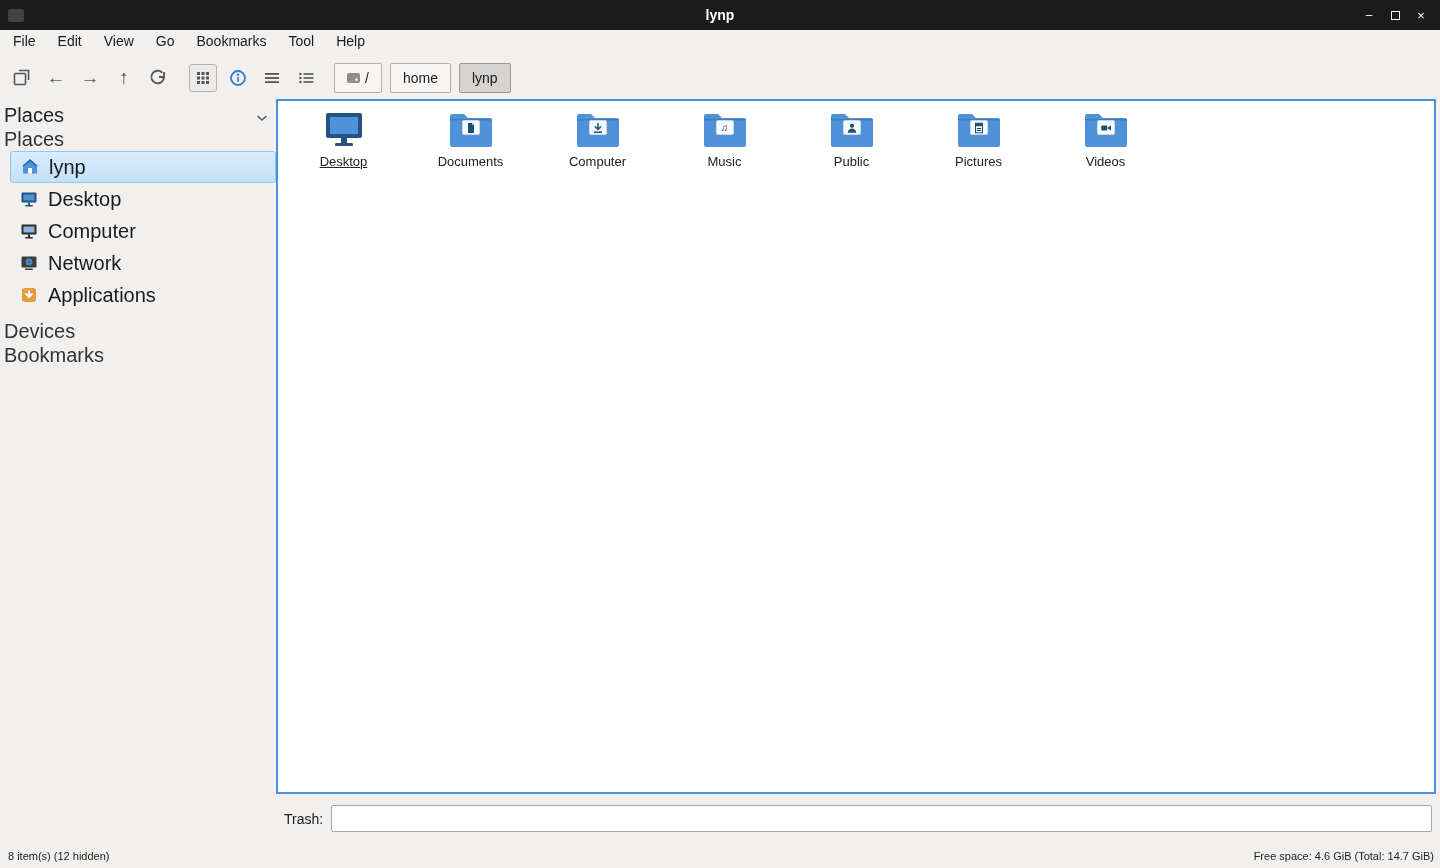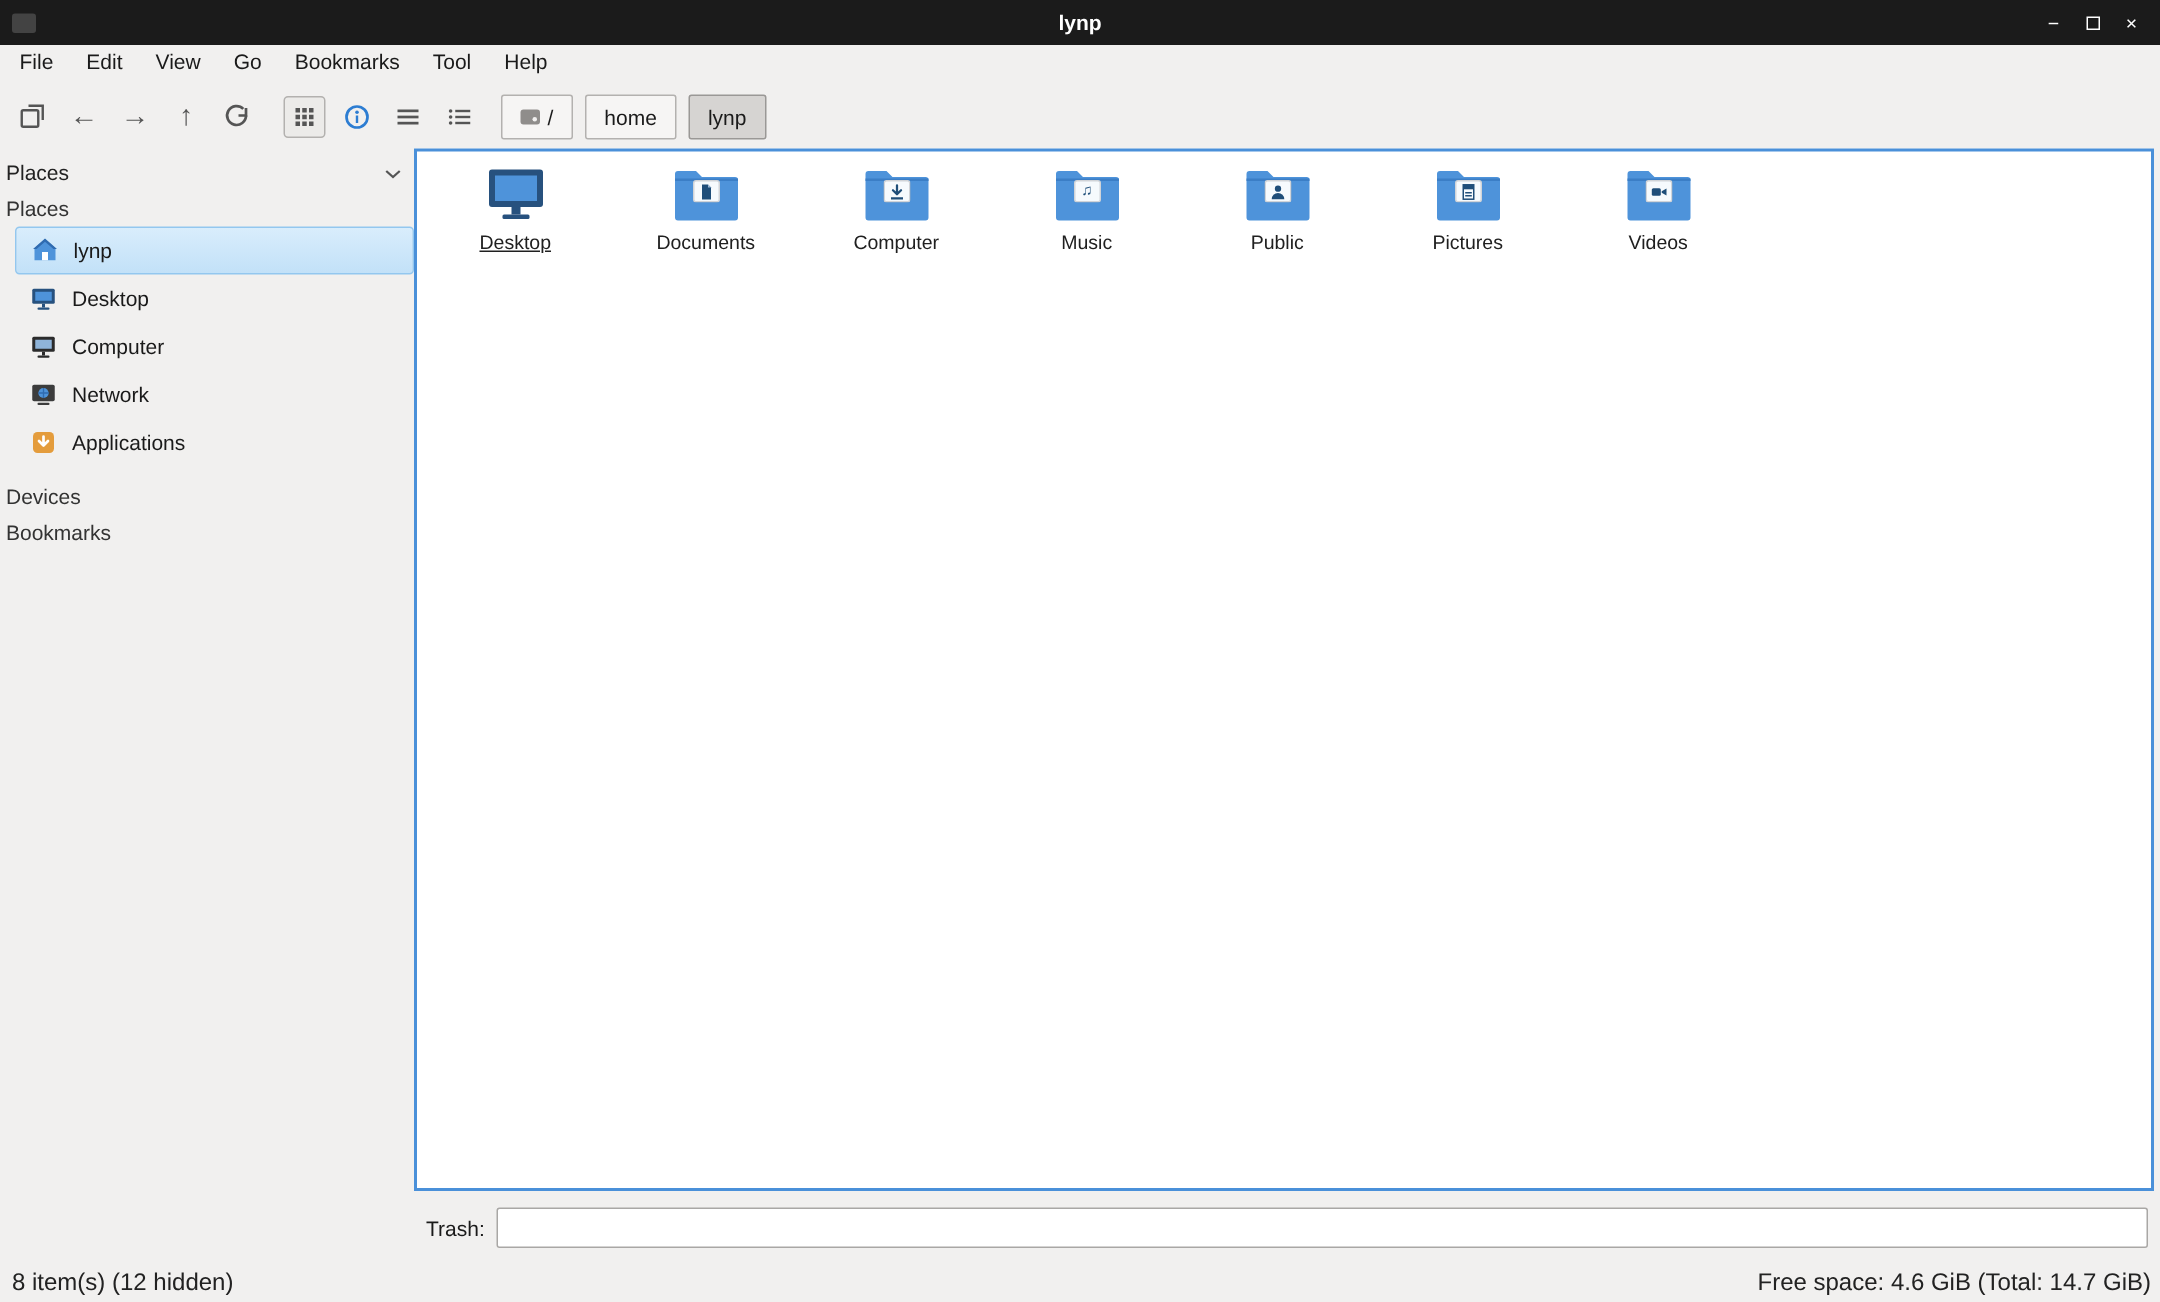--- a/index.html
+++ b/index.html
@@ -57,21 +57,21 @@
     border:1px solid #b3b1af; background:#f6f5f4; border-radius:2px;
     font-size:14px; padding:0 12px; margin-right:6px; gap:5px;
   }
   .path-btn.active { background:#d6d4d2; border-color:#9a9896; }
   .drive-glyph { width:13px; height:10px; background:#8f8d8b; border-radius:2px; position:relative; }
   .drive-glyph::after { content:""; position:absolute; right:2px; bottom:2px; width:3px; height:3px; border-radius:50%; background:#f1f0ef; }
 
   
   .content { display:flex; height:695px; flex:0 0 auto; }
 
-  .sidebar { width:276px; flex:0 0 auto; font-size:14px; padding-top:4px; }
+  .sidebar { width:276px; flex:0 0 auto; font-size:20px; padding-top:4px; }
   .pane-header {
     height:24px; display:flex; align-items:center; padding:0 8px 0 4px; color:#222;
   }
   .pane-header .chev { margin-left:auto; }
   .group-label { height:24px; display:flex; align-items:center; padding-left:4px; color:#333; }
   .side-item {
     height:32px; display:flex; align-items:center; gap:10px;
     padding-left:10px; margin-left:10px; border-radius:3px;
   }
   .side-item .icn { width:18px; height:18px; flex:0 0 auto; }
@@ -104,21 +104,21 @@
   .filter-row { height:49px; display:flex; align-items:center; padding-left:284px; flex:0 0 auto; }
   .filter-label { font-size:14px; margin-right:8px; color:#1a1a1a; }
   .filter-input {
     flex:1; margin-right:8px; height:27px; border:1px solid #a9a7a5; border-radius:2px;
     background:#fff; font-family:"Liberation Sans", sans-serif; font-size:13px; padding:0 6px;
   }
 
   
   .statusbar {
     height:25px; display:flex; align-items:center; justify-content:space-between;
-    padding:0 6px 0 8px; font-size:16px; color:#222; flex:0 0 auto;
+    padding:0 6px 0 8px; font-size:11px; color:#222; flex:0 0 auto;
   }
 </style>
 </head>
 <body>
 
 <div class="titlebar">
   <div class="app-icon"></div>
   <div class="title-text">lynp</div>
   <div class="win-controls">
     <div class="win-btn">−</div>

